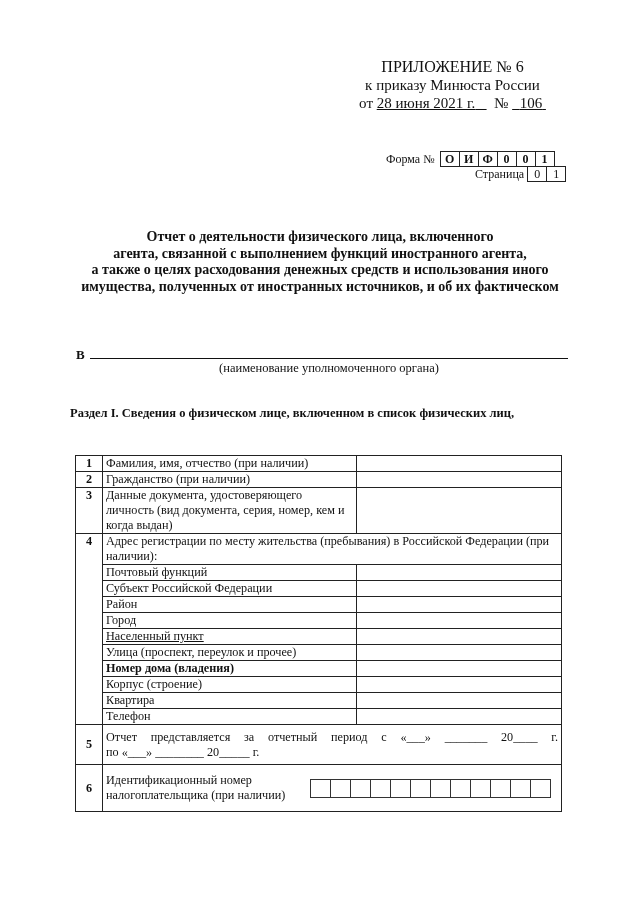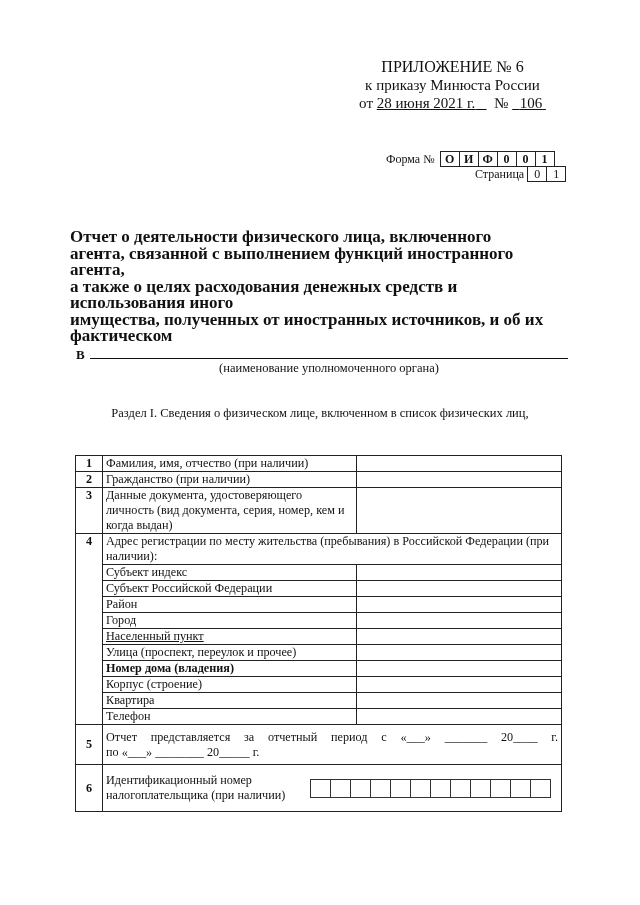--- a/index.html
+++ b/index.html
@@ -4,22 +4,22 @@
 <style>
   html, body { margin:0; padding:0; background:#ffffff; }
   body { width:640px; height:905px; position:relative; overflow:hidden;
          font-family:"Liberation Serif", serif; color:#111; }
   .abs { position:absolute; }
   .hdr { font-size:15px; line-height:18px; text-align:right; }
   .u { text-decoration:underline; }
   .form-line { font-size:12px; }
   .cellbox { display:inline-block; border:1px solid #222; text-align:center;
              font-weight:bold; font-size:12px; height:14px; line-height:14px; }
-  .title { font-weight:bold; font-size:17px; line-height:16.5px; }
-  .sec { font-weight:normal; font-size:12.5px; line-height:17px; text-align:center; }
+  .title { font-weight:bold; font-size:14px; line-height:16.5px; text-align:center; }
+  .sec { font-weight:bold; font-size:12.5px; line-height:17px; }
   table.main { border-collapse:collapse; font-size:12.2px; line-height:15px; }
   table.main td { border:1px solid #222; padding:0 3px; vertical-align:top; }
   td.num { font-weight:bold; text-align:center; width:20px; }
   td.lbl { width:247px; }
   .digits { display:flex; height:100%; }
   .digits span { flex:1; border-left:1px solid #333; }
   .digits span:first-child { border-left:none; }
   .inn { display:inline-flex; border:1px solid #333; height:17px; vertical-align:middle; }
   .inn span { width:19px; border-left:1px solid #333; }
   .inn span:first-child { border-left:none; }
@@ -87,21 +87,21 @@
   <tr style="height:45px;">
     <td class="num">3</td>
     <td class="lbl">Данные документа, удостоверяющего личность (вид документа, серия, номер, кем и когда выдан)</td>
     <td></td>
   </tr>
   <tr>
     <td class="num" rowspan="11">4</td>
     <td colspan="2" style="height:30px;">Адрес регистрации по месту жительства (пребывания) в Российской Федерации (при наличии):</td>
   </tr>
   <tr style="height:15px;">
-    <td class="lbl">Субъект индекс</td>
+    <td class="lbl">Почтовый функций</td>
     <td style="padding:0;">
       <div class="digits" id="postal-cells">
             <span></span>
             <span></span>
             <span></span>
             <span></span>
             <span></span>
             <span></span>
           </div>
     </td>

